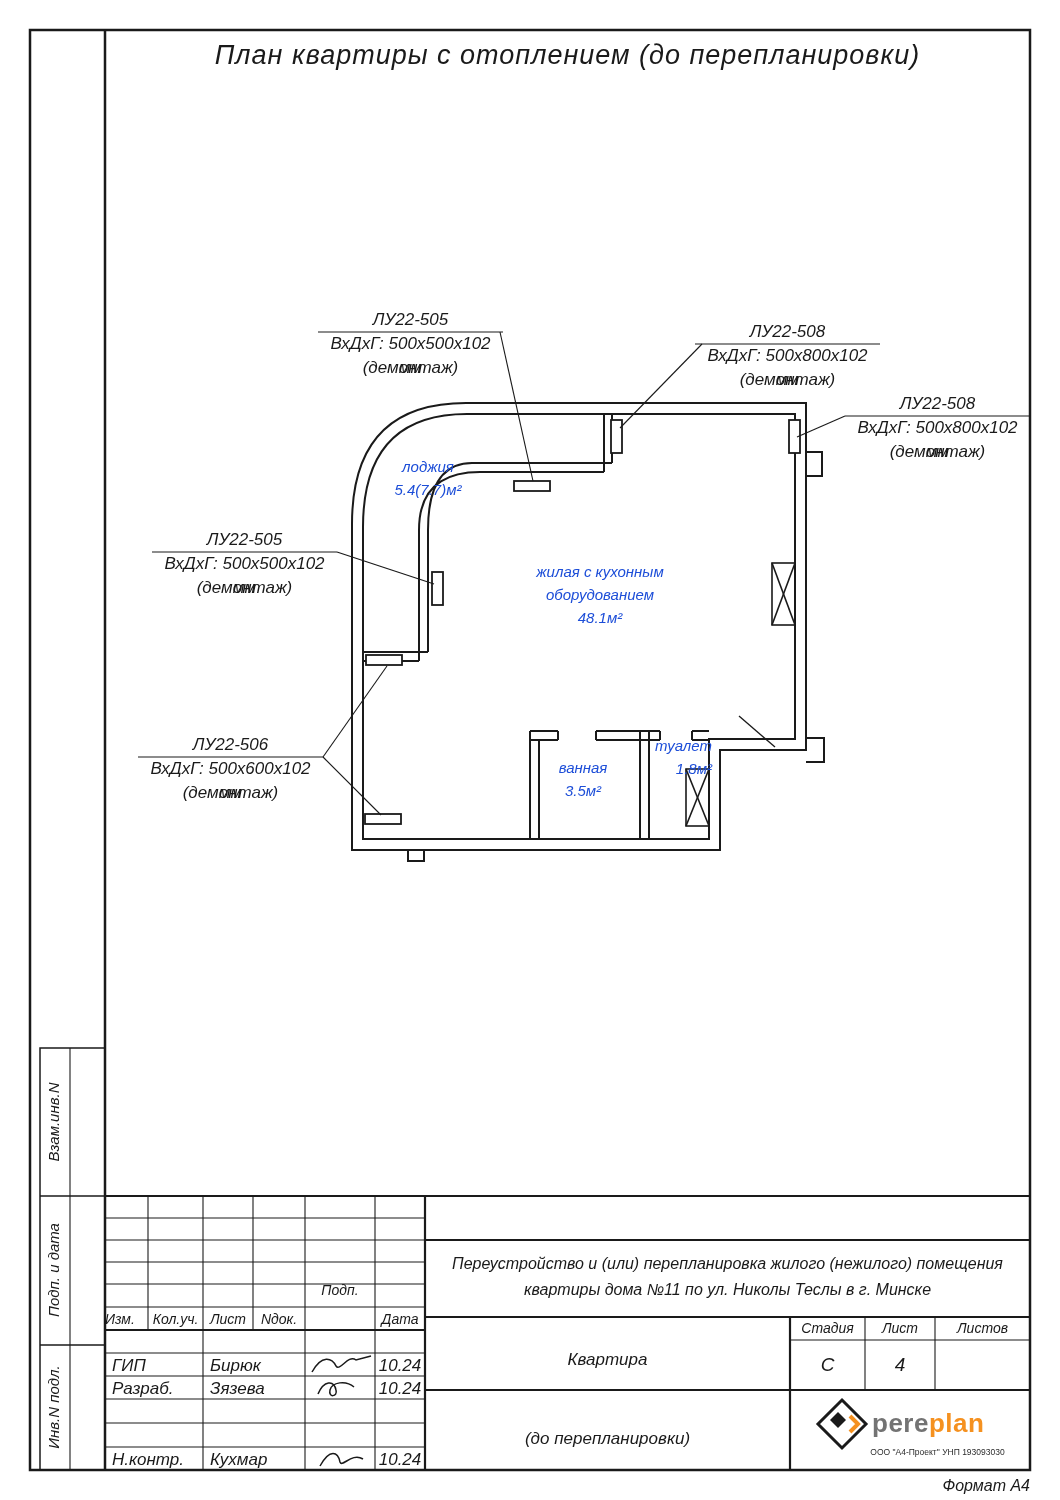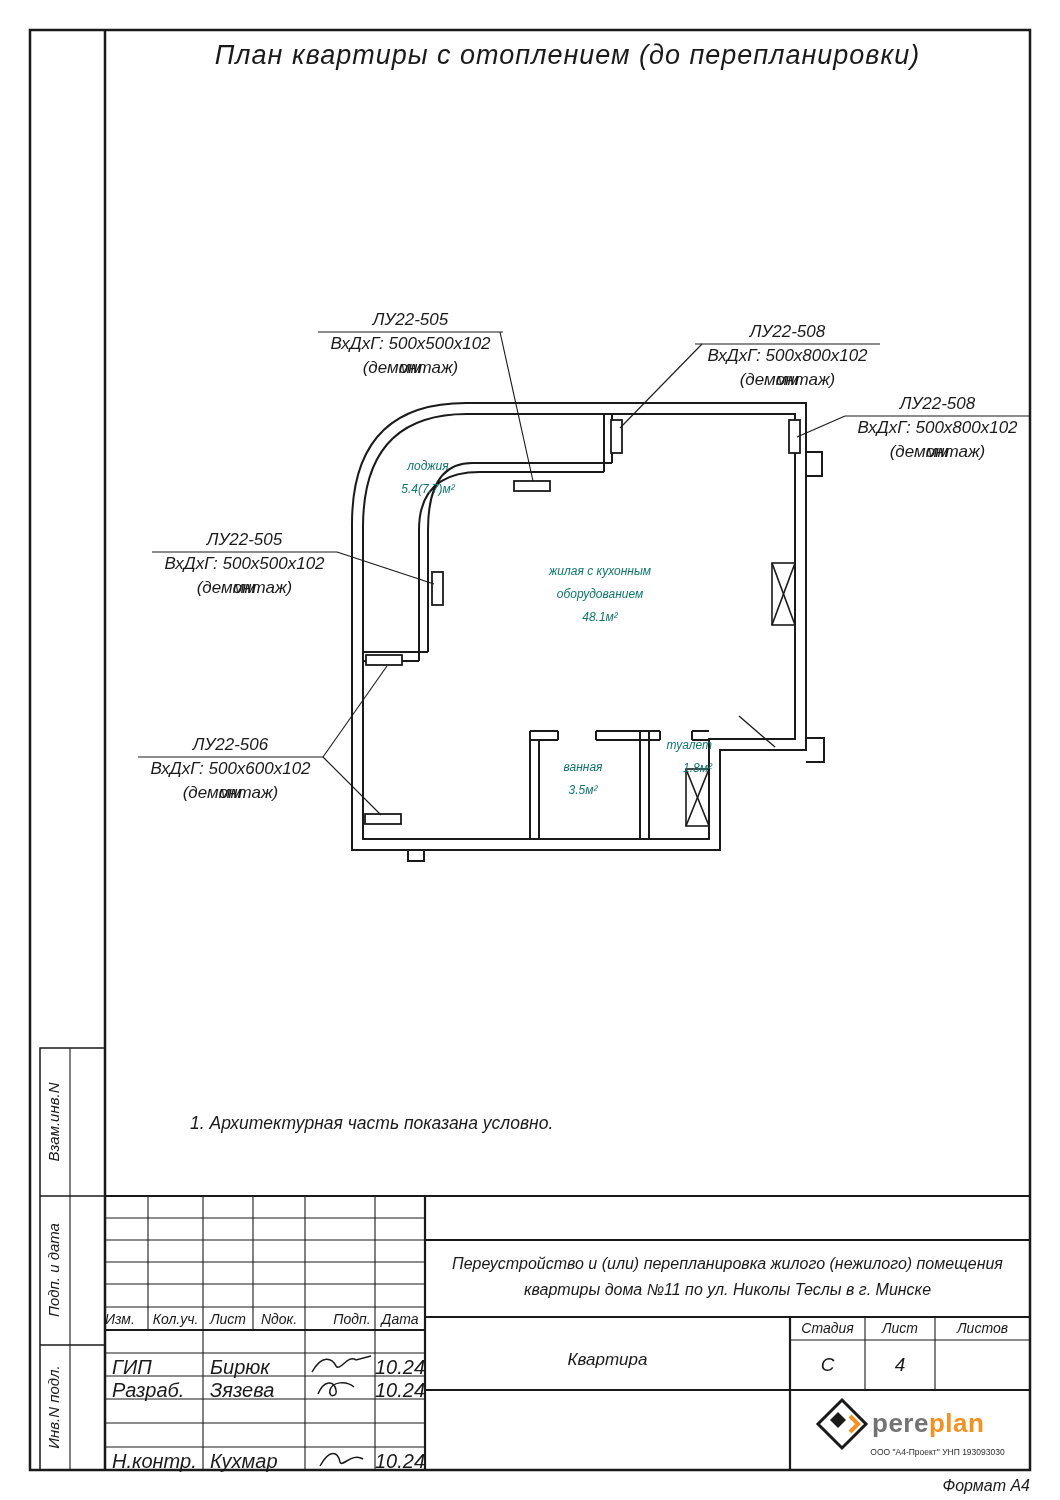--- a/index.html
+++ b/index.html
@@ -6,23 +6,23 @@
   .page{position:relative;width:1060px;height:1500px;background:#fff;overflow:hidden;
         font-family:"Liberation Sans",sans-serif;color:#1a1a1a;}
   svg.linework{position:absolute;left:0;top:0;}
   .t{position:absolute;font-style:italic;color:#1a1a1a;white-space:nowrap;}
   .center{text-align:center;}
   .title{font-size:27px;letter-spacing:1px;}
   .callout{position:absolute;width:185px;text-align:center;font-style:italic;font-size:17px;color:#1a1a1a;}
   .callout .model{height:24px;line-height:24px;}
   .callout .dims{height:24px;line-height:24px;}
   .callout .note{height:24px;line-height:24px;}
-  .room{position:absolute;text-align:center;font-style:italic;font-size:12px;line-height:23px;color:#0f766e;}
+  .room{position:absolute;text-align:center;font-style:italic;font-size:15px;line-height:23px;color:#1d4ed8;}
   .note-line{font-size:17.5px;}
-  .tb{font-size:20px;}
+  .tb{font-size:17px;}
   .tb-small{font-size:14px;}
   .vert{position:absolute;width:140px;height:20px;text-align:center;font-size:15px;font-style:italic;
         transform:rotate(-90deg);white-space:nowrap;}
   .logo-text{position:absolute;font-style:normal;font-weight:bold;font-size:26px;letter-spacing:0.5px;}
   .logo-company{position:absolute;font-style:normal;font-size:8.5px;text-align:center;color:#2b2b2b;}
 </style>
 </head>
 <body>
 
 <div class="page">
@@ -201,27 +201,26 @@
   </div>
   <div class="room" style="left:543px;top:756px;width:80px;">
     <div>ванная</div>
     <div>3.5м²</div>
   </div>
   <div class="room" style="left:640px;top:734px;width:72px;text-align:right;">
     <div>туалет</div>
     <div>1.8м²</div>
   </div>
 
-  <div class="t note-line" style="left:190px;top:1113px;">1. Архитектурная часть показана условно.</div>
 
   <div class="t tb-small center" style="left:105px;top:1311px;width:21px;">Изм.</div>
   <div class="t tb-small center" style="left:148px;top:1311px;width:55px;">Кол.уч.</div>
   <div class="t tb-small center" style="left:203px;top:1311px;width:50px;">Лист</div>
   <div class="t tb-small center" style="left:253px;top:1311px;width:52px;">Nдок.</div>
-  <div class="t tb-small center" style="left:305px;top:1311px;width:70px;margin-left:12px;">Подп.</div>
+  <div class="t tb-small center" style="left:305px;top:1282px;width:70px;">Подп.</div>
   <div class="t tb-small center" style="left:375px;top:1311px;width:50px;">Дата</div>
 
   <div class="t tb" style="left:112px;top:1356px;">ГИП</div>
   <div class="t tb" style="left:210px;top:1356px;">Бирюк</div>
   <div class="t tb center" style="left:375px;top:1356px;width:50px;">10.24</div>
 
   <div class="t tb" style="left:112px;top:1379px;">Разраб.</div>
   <div class="t tb" style="left:210px;top:1379px;">Зязева</div>
   <div class="t tb center" style="left:375px;top:1379px;width:50px;">10.24</div>
 
@@ -232,20 +231,21 @@
   <div class="t center" style="left:430px;top:1255px;width:595px;font-size:16px;">Переустройство и (или) перепланировка жилого (нежилого) помещения</div>
   <div class="t center" style="left:430px;top:1281px;width:595px;font-size:16px;">квартиры дома №11 по ул. Николы Теслы в г. Минске</div>
 
   <div class="t center" style="left:425px;top:1350px;width:365px;font-size:17px;">Квартира</div>
   <div class="t tb-small center" style="left:790px;top:1320px;width:75px;">Стадия</div>
   <div class="t tb-small center" style="left:865px;top:1320px;width:70px;">Лист</div>
   <div class="t tb-small center" style="left:935px;top:1320px;width:95px;">Листов</div>
   <div class="t center" style="left:790px;top:1354px;width:75px;font-size:19px;">С</div>
   <div class="t center" style="left:865px;top:1354px;width:70px;font-size:19px;">4</div>
 
+  <div class="t center" style="left:425px;top:1429px;width:365px;font-size:17px;">(до перепланировки)</div>
 
   <div class="logo-text" style="left:872px;top:1408px;">
     <span style="color:#737373;">pere</span><span style="color:#f59120;">plan</span>
   </div>
   <div class="logo-company" style="left:840px;top:1447px;width:195px;">ООО "А4-Проект" УНП 193093030</div>
 
   <div class="vert" style="left:-15px;top:1112px;">Взам.инв.N</div>
   <div class="vert" style="left:-15px;top:1260px;">Подп. и дата</div>
   <div class="vert" style="left:-15px;top:1397px;">Инв.N подл.</div>
 

